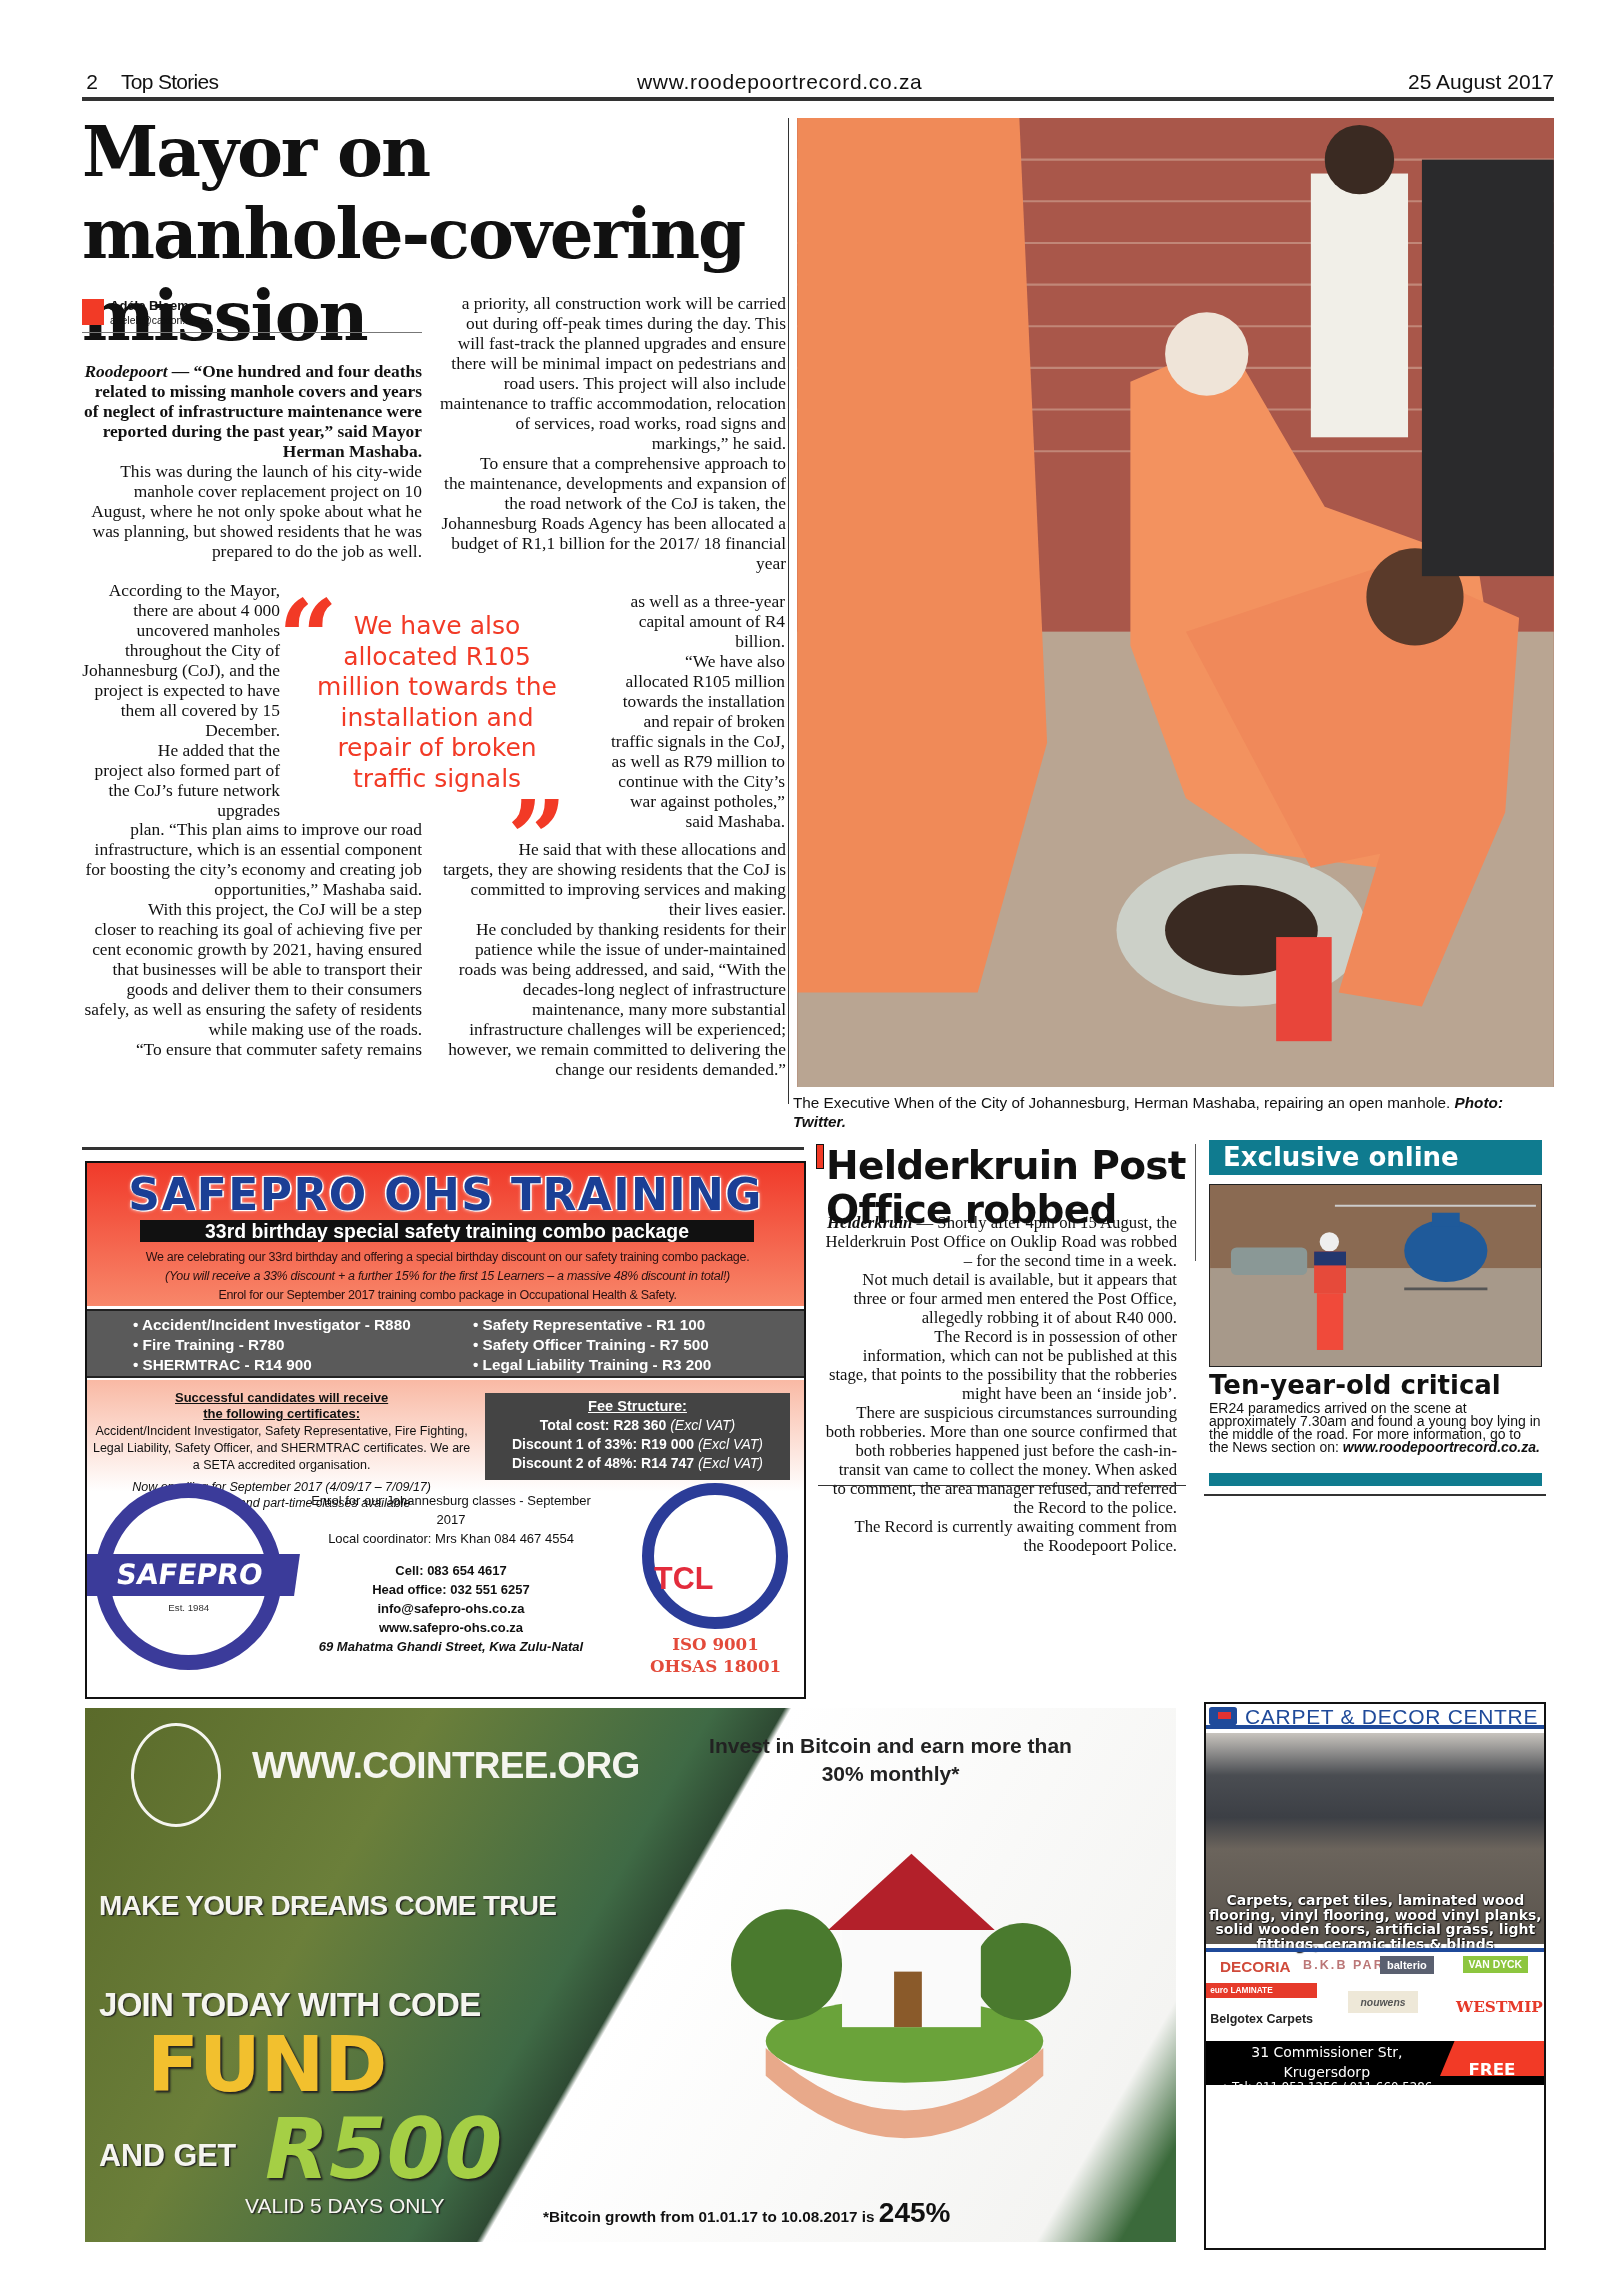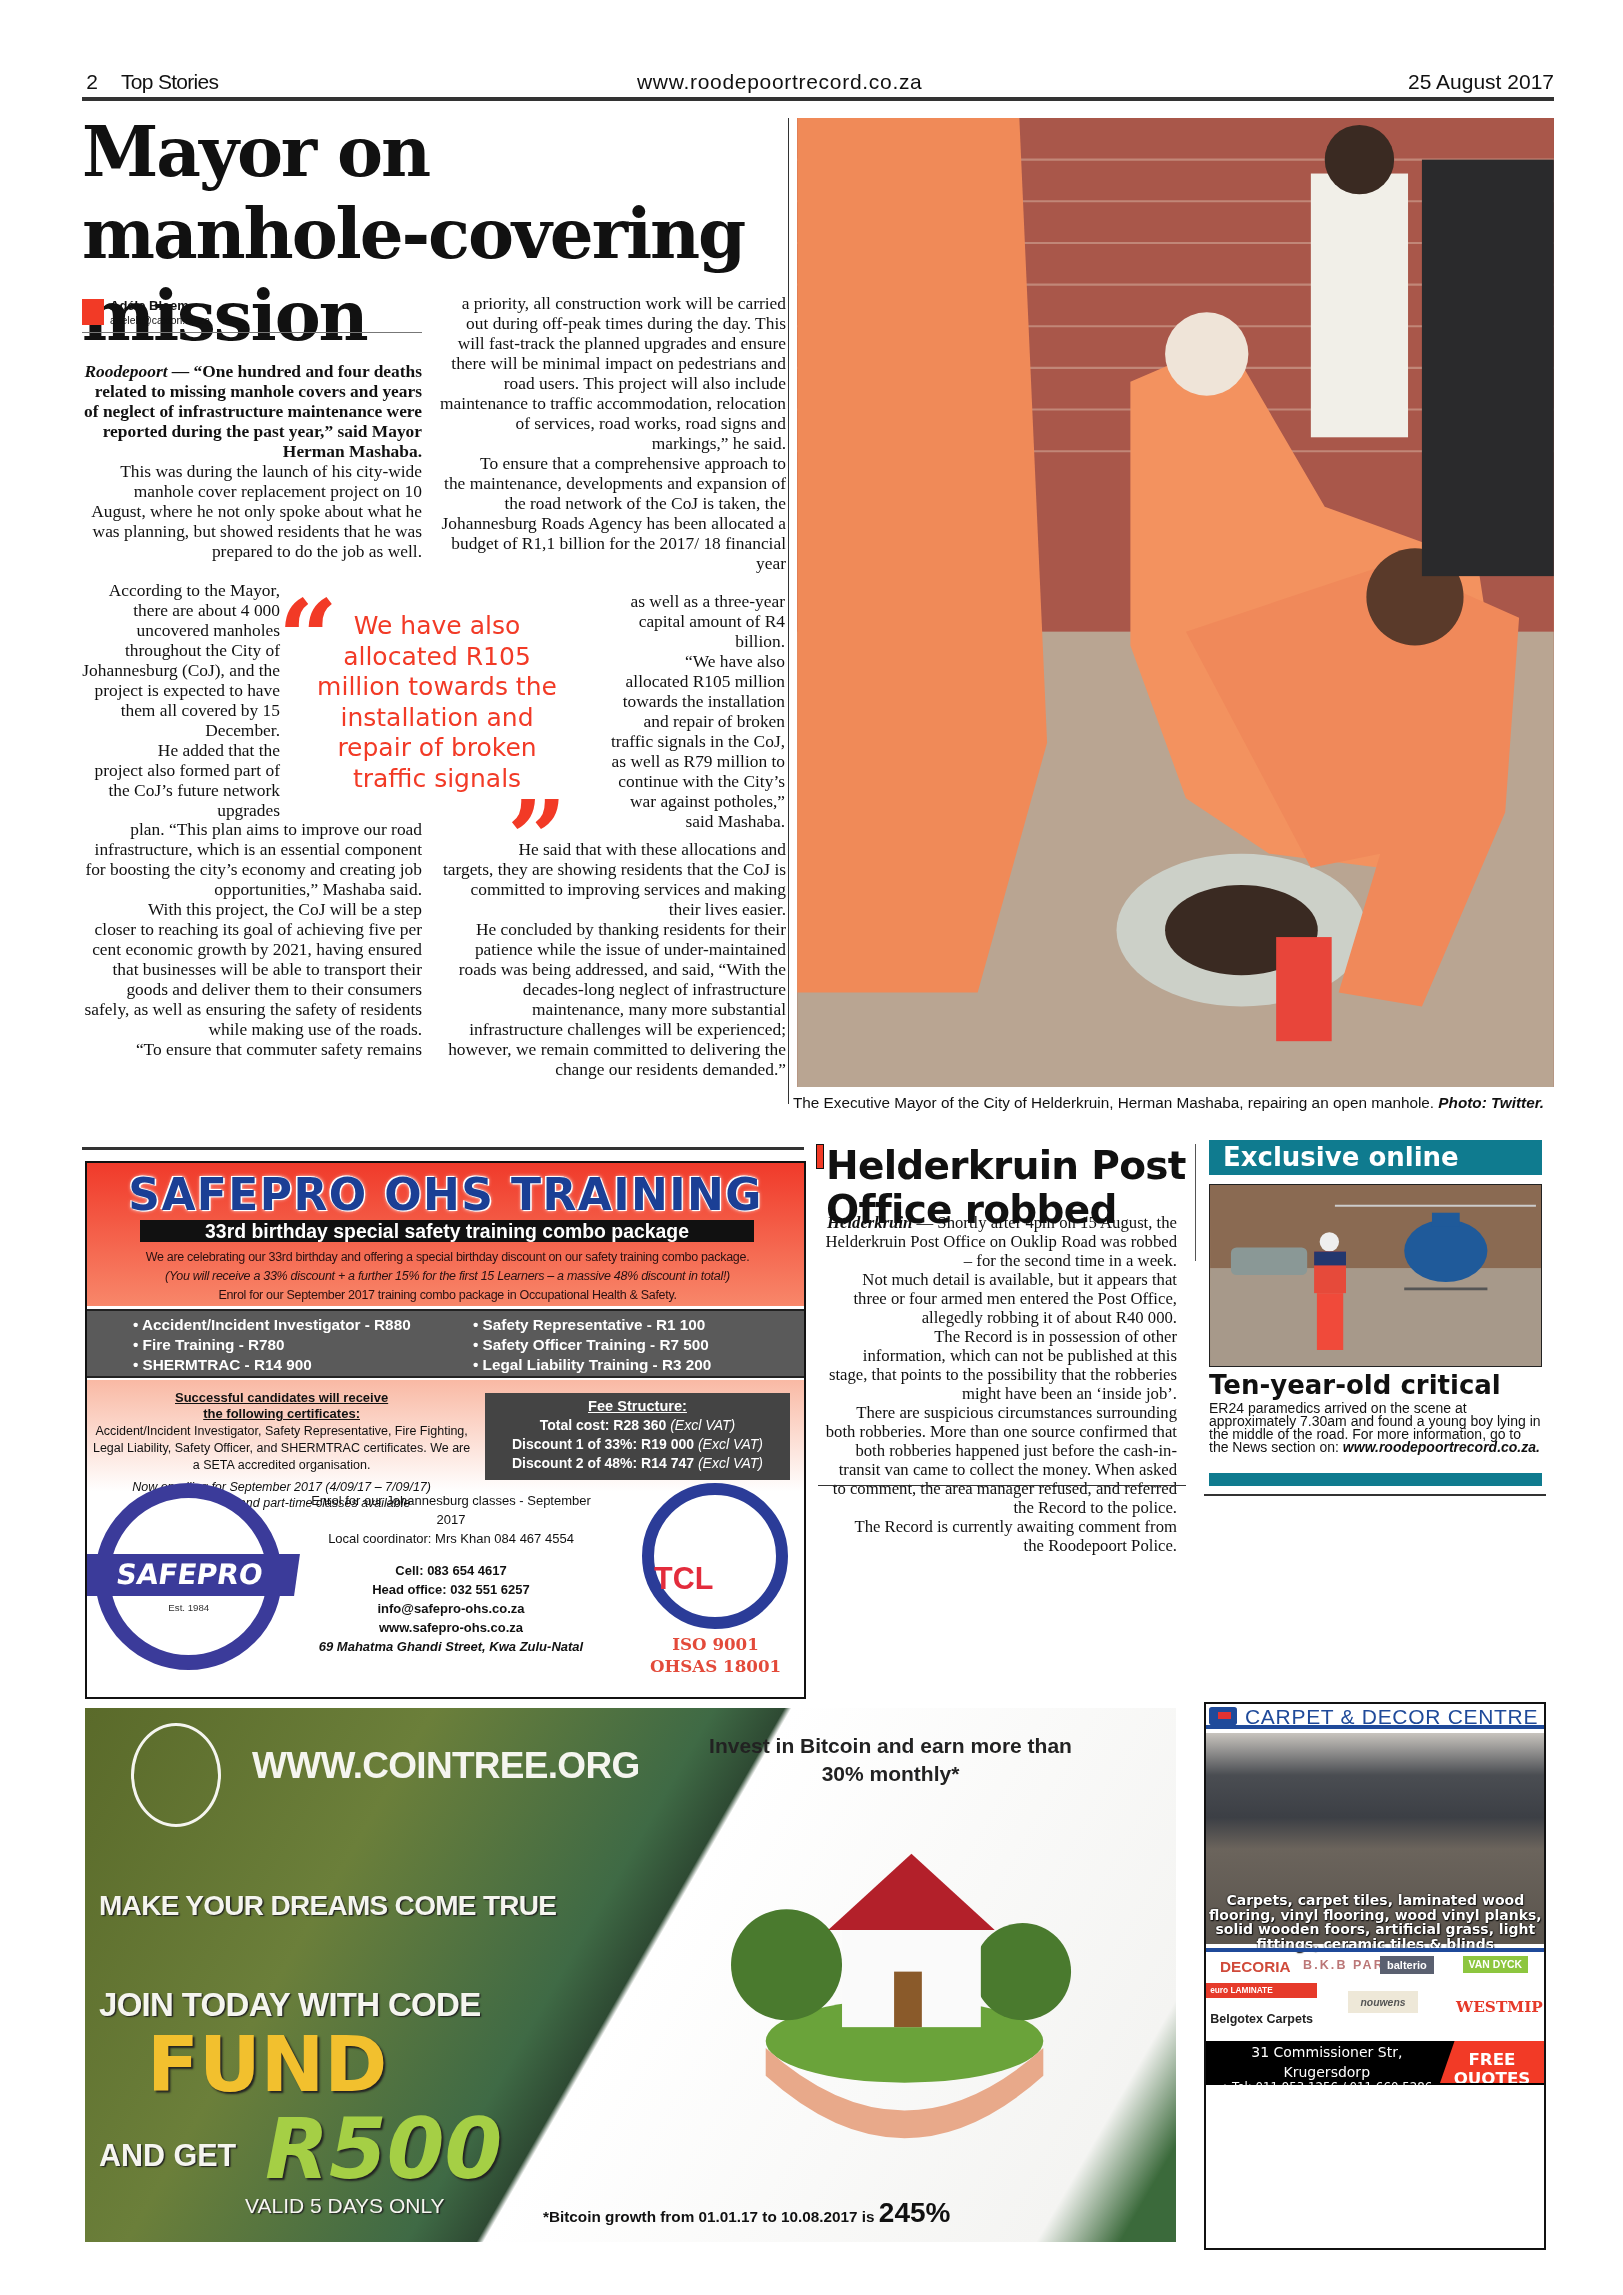--- a/index.html
+++ b/index.html
@@ -73,21 +73,21 @@
 .cp-logo{position:absolute;left:2.8px;top:2.8px;width:28px;height:18px;background:#1f4a9a;border-radius:2.8px}
 .cp-logo::after{content:"";position:absolute;left:9.7px;top:5.6px;width:12.5px;height:7px;background:#e23232}
 .cp-title{position:absolute;left:39px;top:1.4px;color:#1f4a9a;font-family:"Liberation Sans",sans-serif;font-size:21px;letter-spacing:0.7px}
 .cp-photo{position:absolute;left:0;top:29px;width:100%;height:211px;background:linear-gradient(180deg,#c8c4be 0%,#4a4d52 20%,#3c3f45 40%,#6b645c 55%,#5a544d 100%)}
 .cp-text{position:absolute;left:2.8px;top:160px;width:333px;text-align:center;color:#fff;font-family:"DejaVu Sans",sans-serif;font-weight:bold;font-size:14px;line-height:14.6px;text-shadow:0 0 2.1px #000,0.7px 0.7px 1.4px #000}
 .cp-brands{position:absolute;left:0;top:244px;width:100%;height:90px;border-top:4.2px solid #1f4a9a}
 .brand{position:absolute;font-family:"Liberation Sans",sans-serif;font-weight:bold}
 .cp-foot{position:absolute;left:0;top:337px;width:100%;height:44px;background:#000}
 .cp-addr{position:absolute;left:2.8px;top:1.4px;width:236px;text-align:center;color:#fff;font-family:"DejaVu Sans",sans-serif;font-size:11.8px;line-height:10.4px}
 .cp-addr .a{font-size:14px;line-height:20px}
-.cp-free{position:absolute;right:0;top:0;width:104px;height:42px;background:#f23a26;color:#fff;font-family:"DejaVu Sans",sans-serif;font-weight:bold;font-size:16.7px;line-height:19.4px;text-align:center;padding-top:9px;clip-path:polygon(14% 0,100% 0,100% 100%,0 100%)}
+.cp-free{position:absolute;right:0;top:0;width:104px;height:35px;background:#f23a26;color:#fff;font-family:"DejaVu Sans",sans-serif;font-weight:bold;font-size:16.7px;line-height:19.4px;text-align:center;padding-top:19px;clip-path:polygon(14% 0,100% 0,100% 100%,0 100%)}
 </style>
 </head>
 <body>
 
 <div class="abs header">
   <span class="pg">2</span>
   <span class="sec">Top Stories</span>
   <span class="url">www.roodepoortrecord.co.za</span>
   <span class="date">25 August 2017</span>
 </div>
@@ -157,21 +157,21 @@
     <circle cx="590" cy="340" r="60" fill="#efe4d8"></circle>
     <path d="M560 740 L860 640 L1040 720 L1020 1000 L900 1280 L780 1260 L840 1060 L740 1080 Z" fill="#f0895a"></path>
     <circle cx="890" cy="690" r="70" fill="#5a3a2a"></circle>
     <rect x="740" y="80" width="140" height="380" fill="#f1efe8"></rect>
     <circle cx="810" cy="60" r="50" fill="#3a2a22"></circle>
     <rect x="900" y="60" width="190" height="600" fill="#2a2a2c"></rect>
     <rect x="690" y="1180" width="80" height="150" fill="#e8453a"></rect>
   </svg>
 </div>
 <div class="abs caption">
-  <span>The Executive Mayor of the City of Helderkruin, Herman Mashaba, repairing an open manhole.</span>
+  <span>The Executive When of the City of Johannesburg, Herman Mashaba, repairing an open manhole.</span>
   <b><i>Photo: Twitter.</i></b>
 </div>
 
 <div class="abs vrule" style="left:82px;top:1147px;width:722px;height:2.8px"></div>
 
 <div class="abs safepro">
   <div class="sp-top">
     <div class="sp-title">SAFEPRO OHS TRAINING</div>
     <div class="sp-band">33rd birthday special safety training combo package</div>
     <div class="sp-intro">

